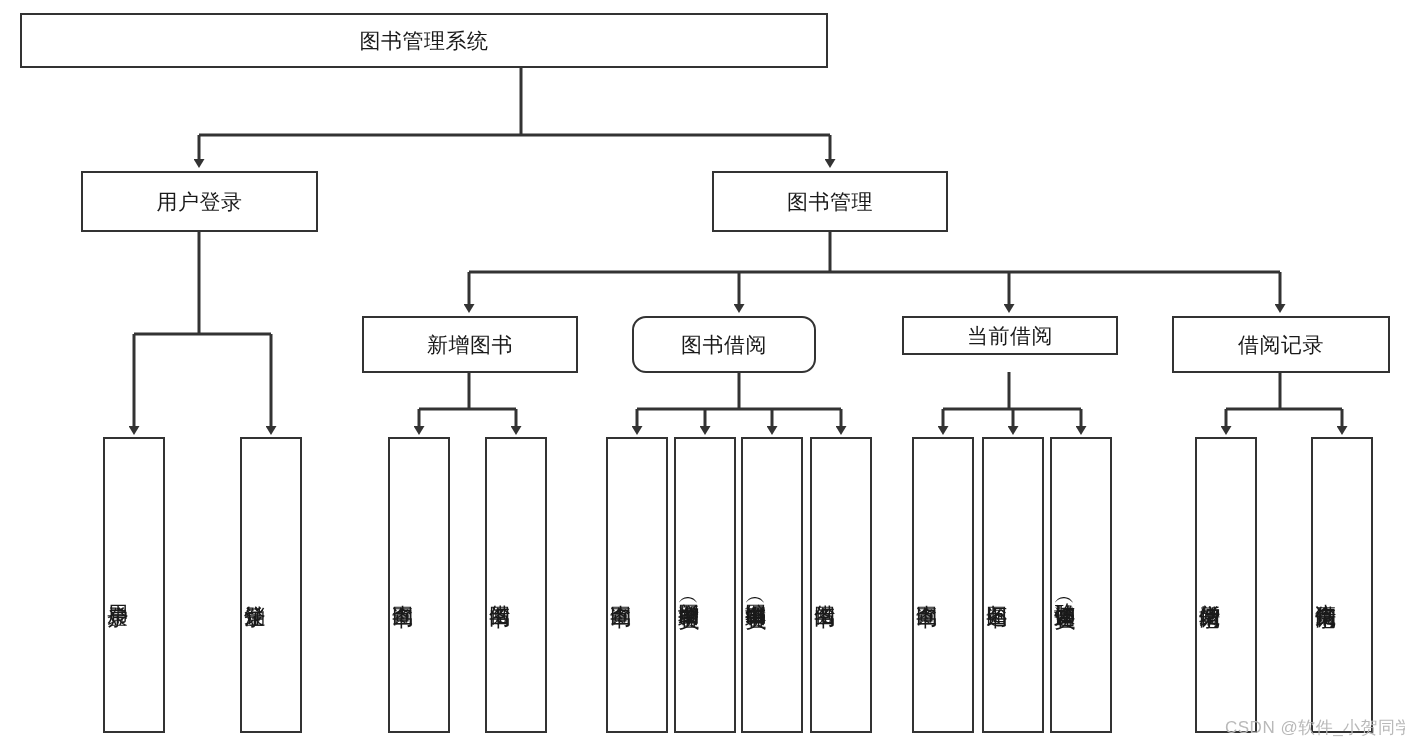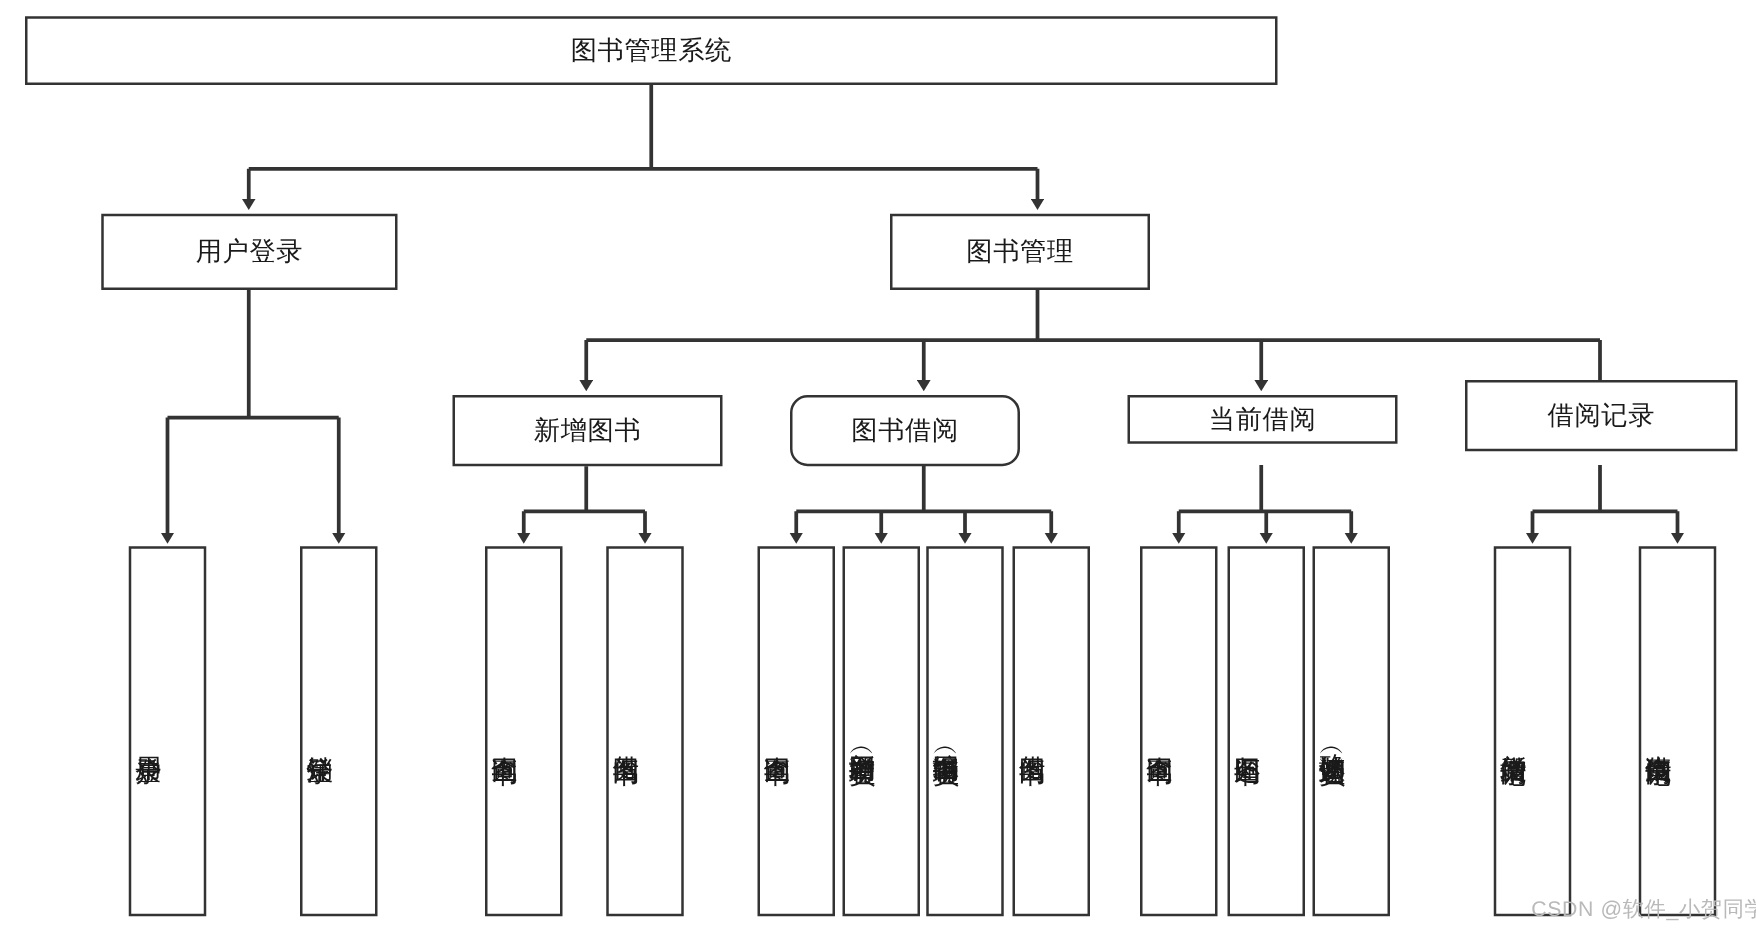--- a/index.html
+++ b/index.html
@@ -115,45 +115,45 @@
       <path d="M1013,409 L1013,427" marker-end="url(#arrow)"></path>
       <path d="M1081,409 L1081,427" marker-end="url(#arrow)"></path>
 
       <path d="M1280,372 L1280,409"></path>
       <path d="M1226,409 L1342,409"></path>
       <path d="M1226,409 L1226,427" marker-end="url(#arrow)"></path>
       <path d="M1342,409 L1342,427" marker-end="url(#arrow)"></path>
     </g>
   </svg>
 
-  <div class="node horizontal" style="left:20px; top:13px; width:1002px; height:55px;">
+  <div class="node horizontal" style="left:20px; top:13px; width:808px; height:55px;">
     <span class="node-label">图书管理系统</span>
   </div>
 
   <div class="node horizontal" style="left:81px; top:171px; width:237px; height:61px;">
     <span class="node-label">用户登录</span>
   </div>
 
-  <div class="node horizontal" style="left:712px; top:171px; width:208px; height:61px;">
+  <div class="node horizontal" style="left:712px; top:171px; width:236px; height:61px;">
     <span class="node-label">图书管理</span>
   </div>
 
   <div class="node horizontal" style="left:362px; top:316px; width:216px; height:57px;">
     <span class="node-label">新增图书</span>
   </div>
 
   <div class="node horizontal" style="left:632px; top:316px; width:184px; height:57px;border-radius:14px;">
     <span class="node-label">图书借阅</span>
   </div>
 
   <div class="node horizontal" style="left:902px; top:316px; width:216px; height:39px;">
     <span class="node-label">当前借阅</span>
   </div>
 
-  <div class="node horizontal" style="left:1172px; top:304px; width:218px; height:57px;">
+  <div class="node horizontal" style="left:1172px; top:316px; width:218px; height:57px;">
     <span class="node-label">借阅记录</span>
   </div>
 
   <div class="node vertical" style="left:103px; top:437px; width:62px; height:296px;">
     <span class="node-label">用户登录</span>
   </div>
 
   <div class="node vertical" style="left:240px; top:437px; width:62px; height:296px;">
     <span class="node-label">注销登录</span>
   </div>

